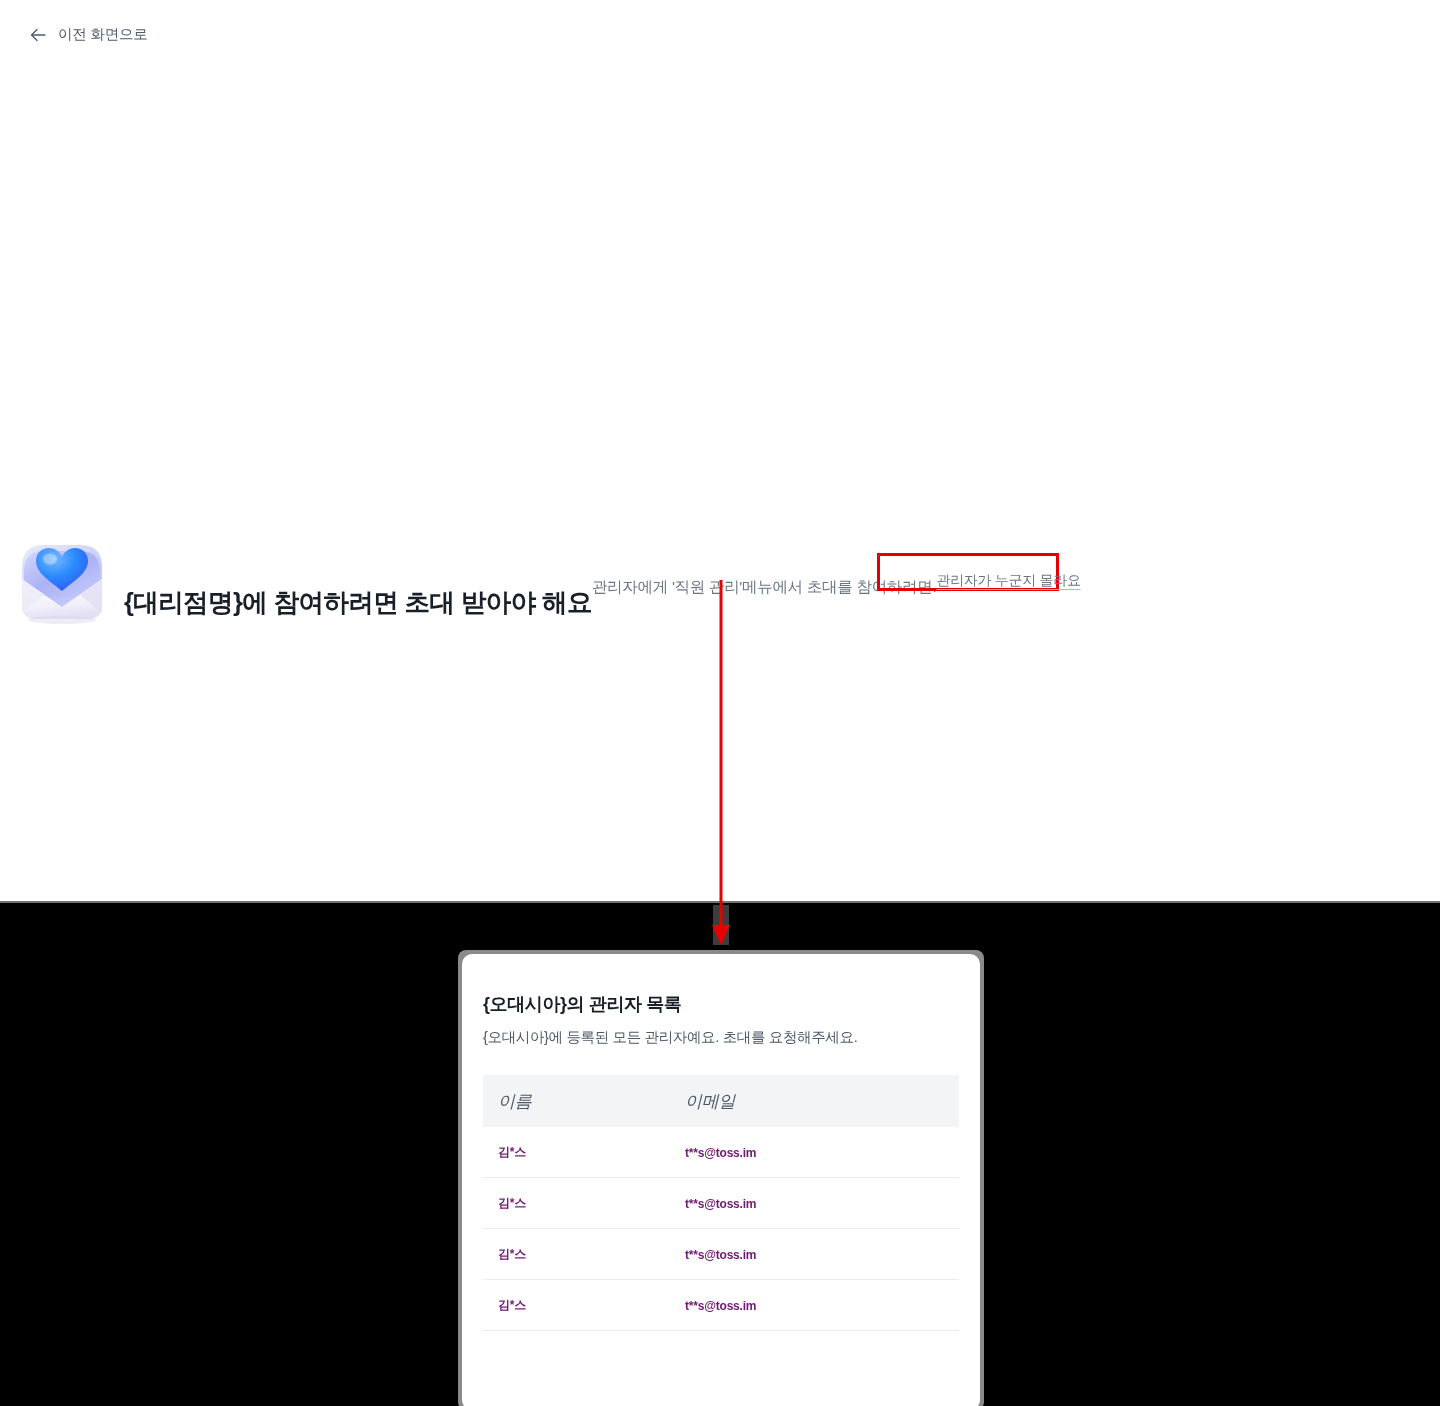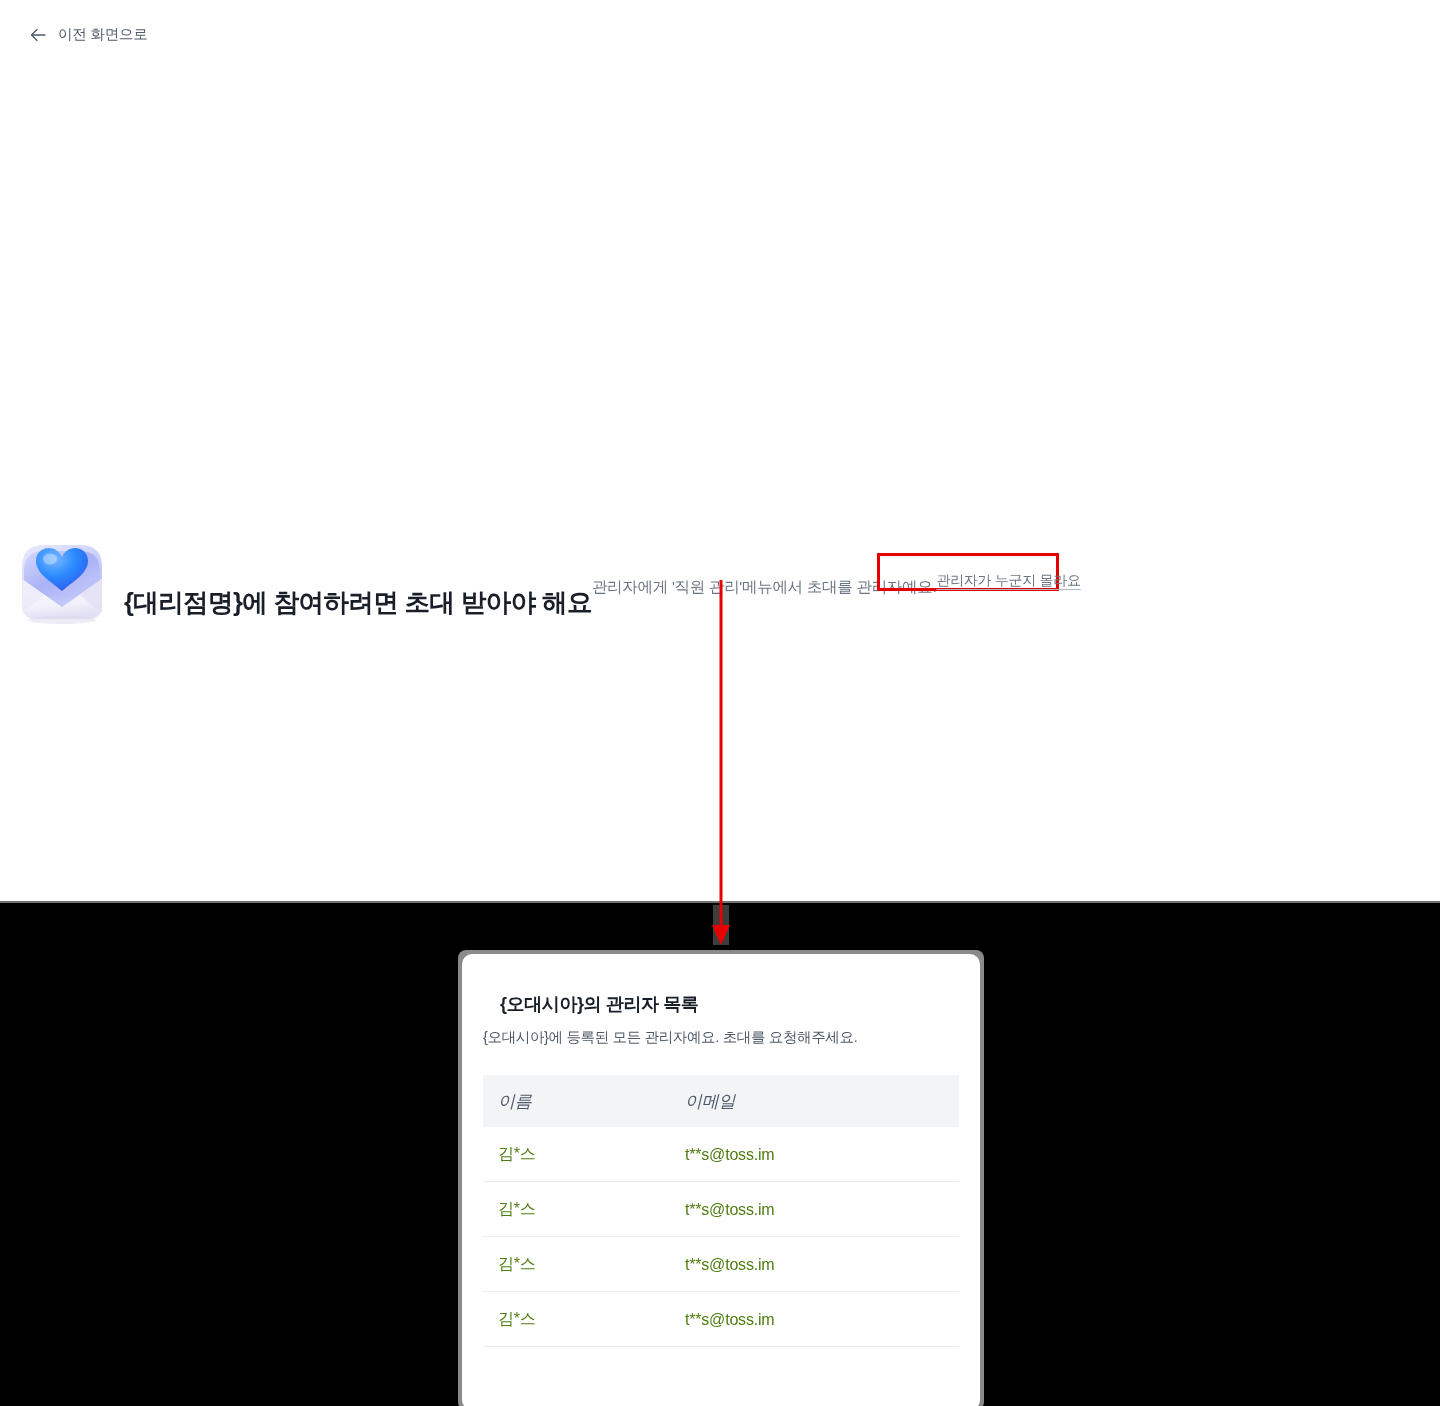--- a/index.html
+++ b/index.html
@@ -152,21 +152,21 @@
     padding: 30px 21px 0 21px;
     z-index: 20;
     overflow: hidden;
   }
 
   .modal-title {
     font-size: 18px;
     font-weight: bold;
     color: #191f28;
     letter-spacing: -0.4px;
-    margin: 8px 0 0 17px;
+    margin: 8px 0 0 0;
   }
   .modal-desc {
     font-size: 14.5px;
     color: #4e5968;
     letter-spacing: -0.35px;
     margin: 11px 0 0 0;
     line-height: 1.4;
   }
 
   .admin-table {
@@ -180,25 +180,26 @@
     font-size: 17px;
     font-weight: normal;
     color: #4e5968;
     text-align: left;
     padding: 15px 0 14px 15px;
     letter-spacing: -0.3px;
     font-style: italic;
   }
   .admin-table th.col-name { width: 172px; }
   .admin-table td {
-    font-size: 16px;
-    color: #4d7c0f;
+    font-size: 12px;
+    color: #701a75;
     padding: 17px 0 16px 15px;
     border-bottom: 1px solid #e9ecef;
     letter-spacing: -0.2px;
+    font-weight: bold;
   }
   .admin-table tbody tr:last-child td {
     border-bottom: 1px solid #e9ecef;
   }
 
   .modal-footer {
     display: flex;
     justify-content: flex-end;
     margin-top: 19px;
   }
@@ -274,21 +275,21 @@
 
       <path d="M22 60 L62 88 L102 60 V86 q0 14 -14 14 H36 q-14 0 -14 -14 Z" fill="url(#frontPanel)"></path>
 
       <path d="M22 60 L44 76 L22 94 Z" fill="#ebeaf7" opacity="0.8"></path>
       <path d="M102 60 L80 76 L102 94 Z" fill="#e1dff3" opacity="0.8"></path>
 
       <ellipse cx="62" cy="101" rx="34" ry="4" fill="#d9d7ec" opacity="0.45"></ellipse>
     </svg>
 
     <div class="empty-title">{대리점명}에 참여하려면 초대 받아야 해요</div>
-    <div class="empty-subtitle">관리자에게 '직원 관리'메뉴에서 초대를 관리자예요.</div>
+    <div class="empty-subtitle">관리자에게 '직원 관리'메뉴에서 초대를 참여하려면.</div>
 
     <div class="link-wrap">
       <div class="annot-box"></div>
       <span class="unknown-admin-link">관리자가 누군지 몰라요</span>
     </div>
 
   </div>
 </div>
 
 <svg class="connector" viewBox="0 0 1440 1406">

